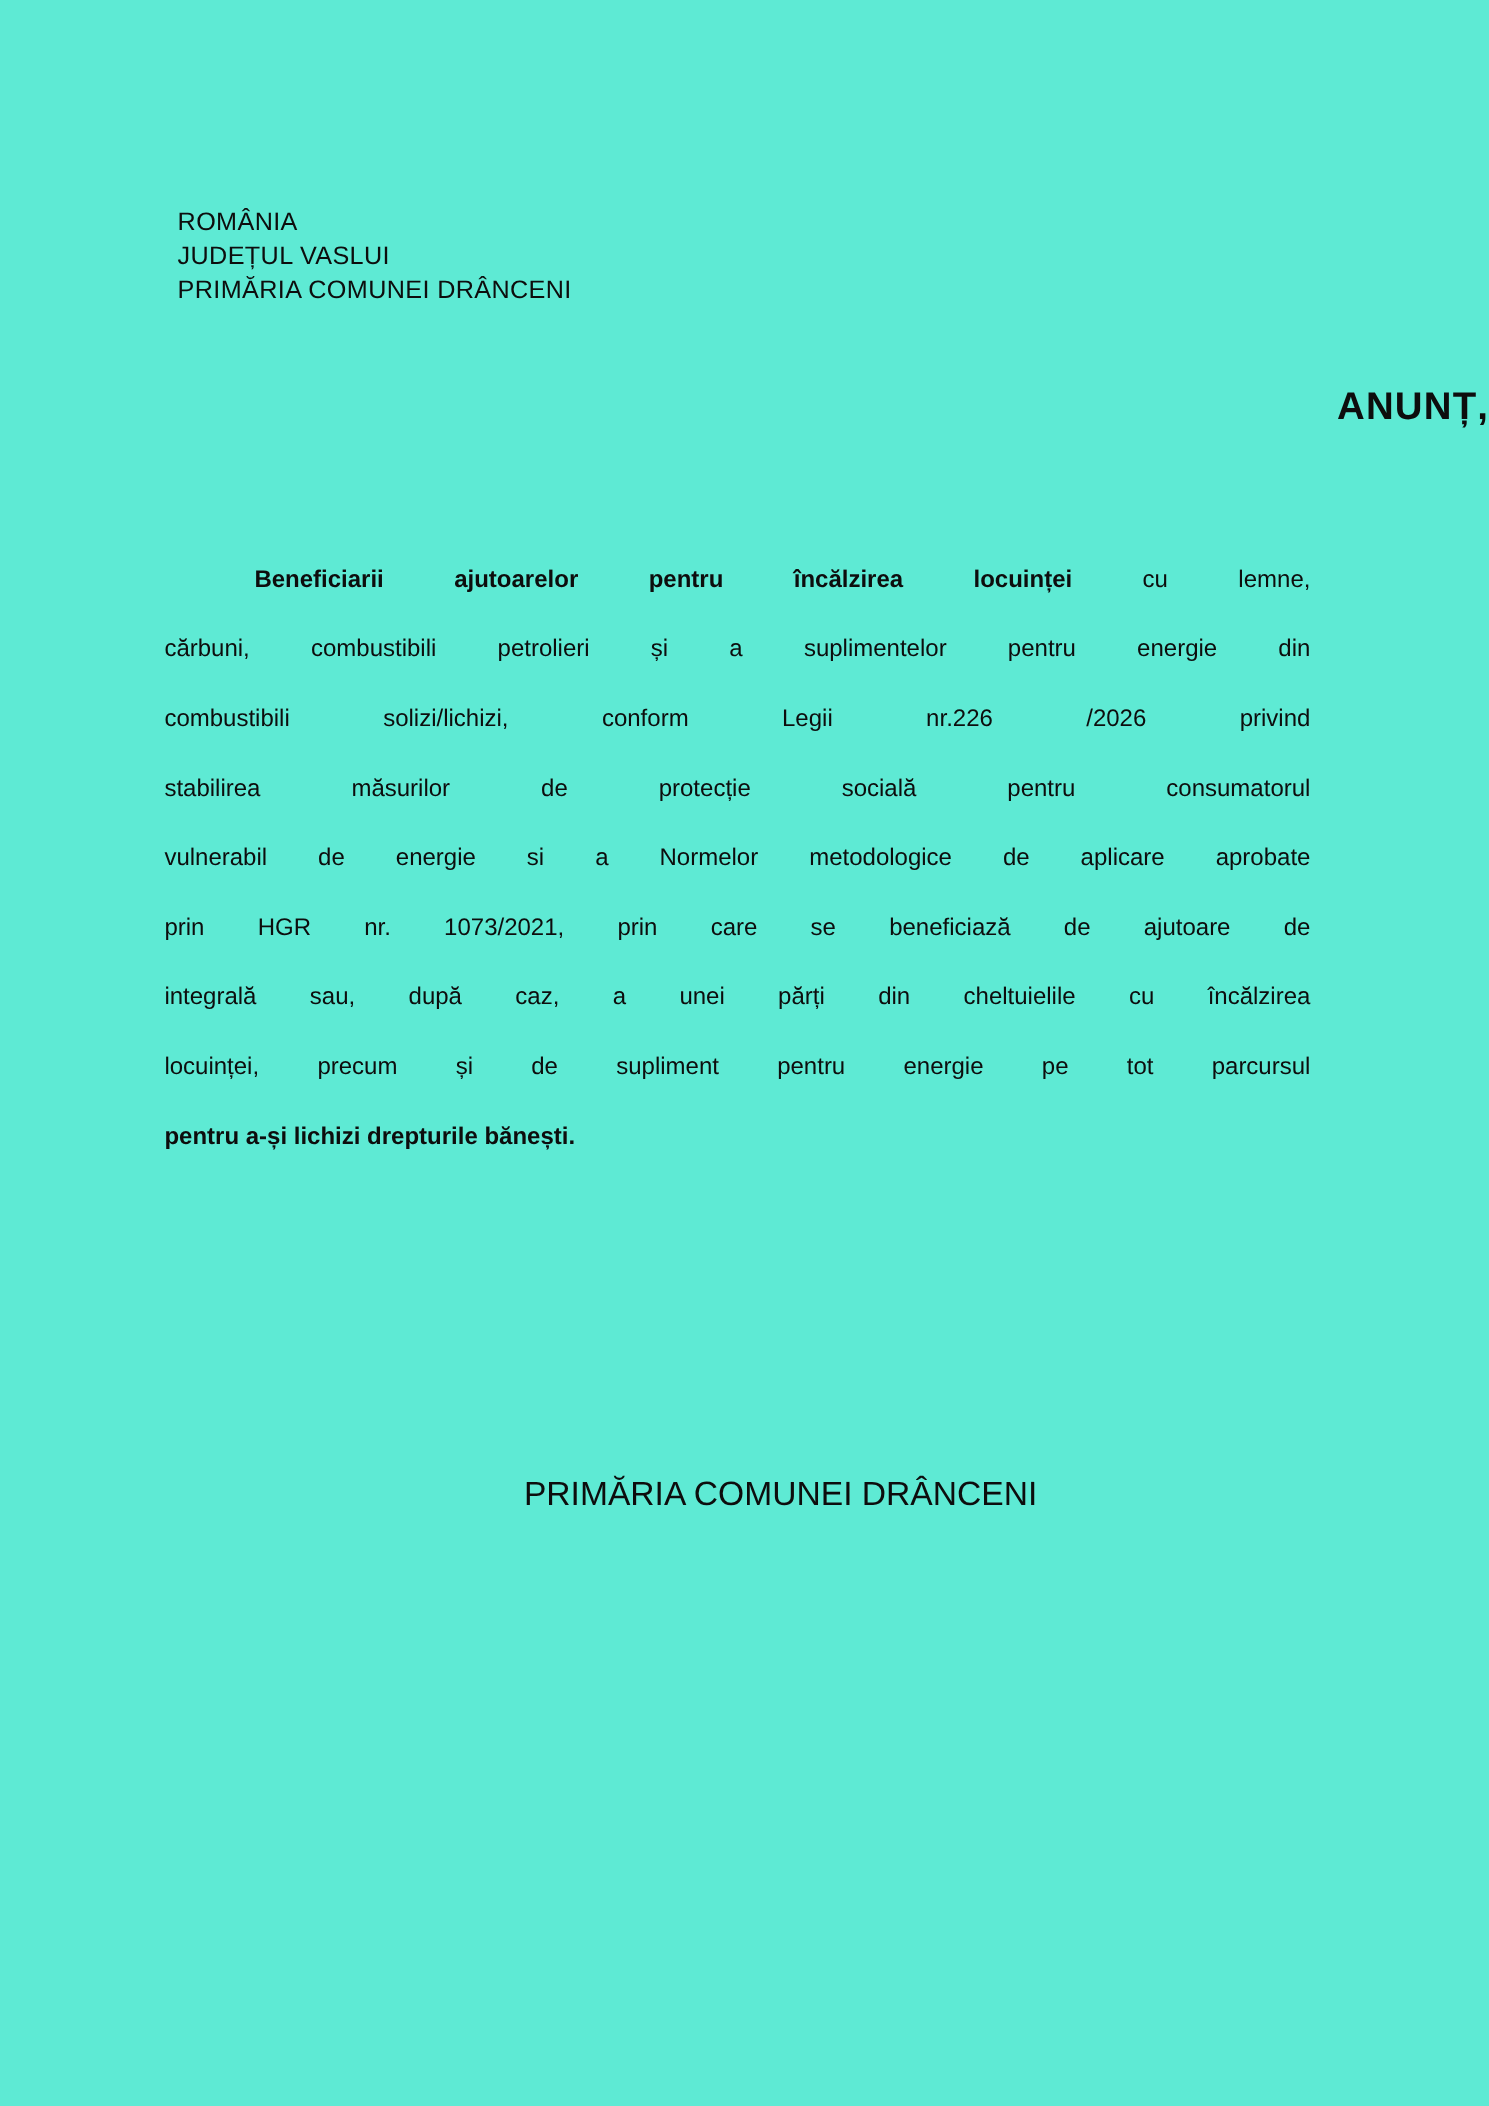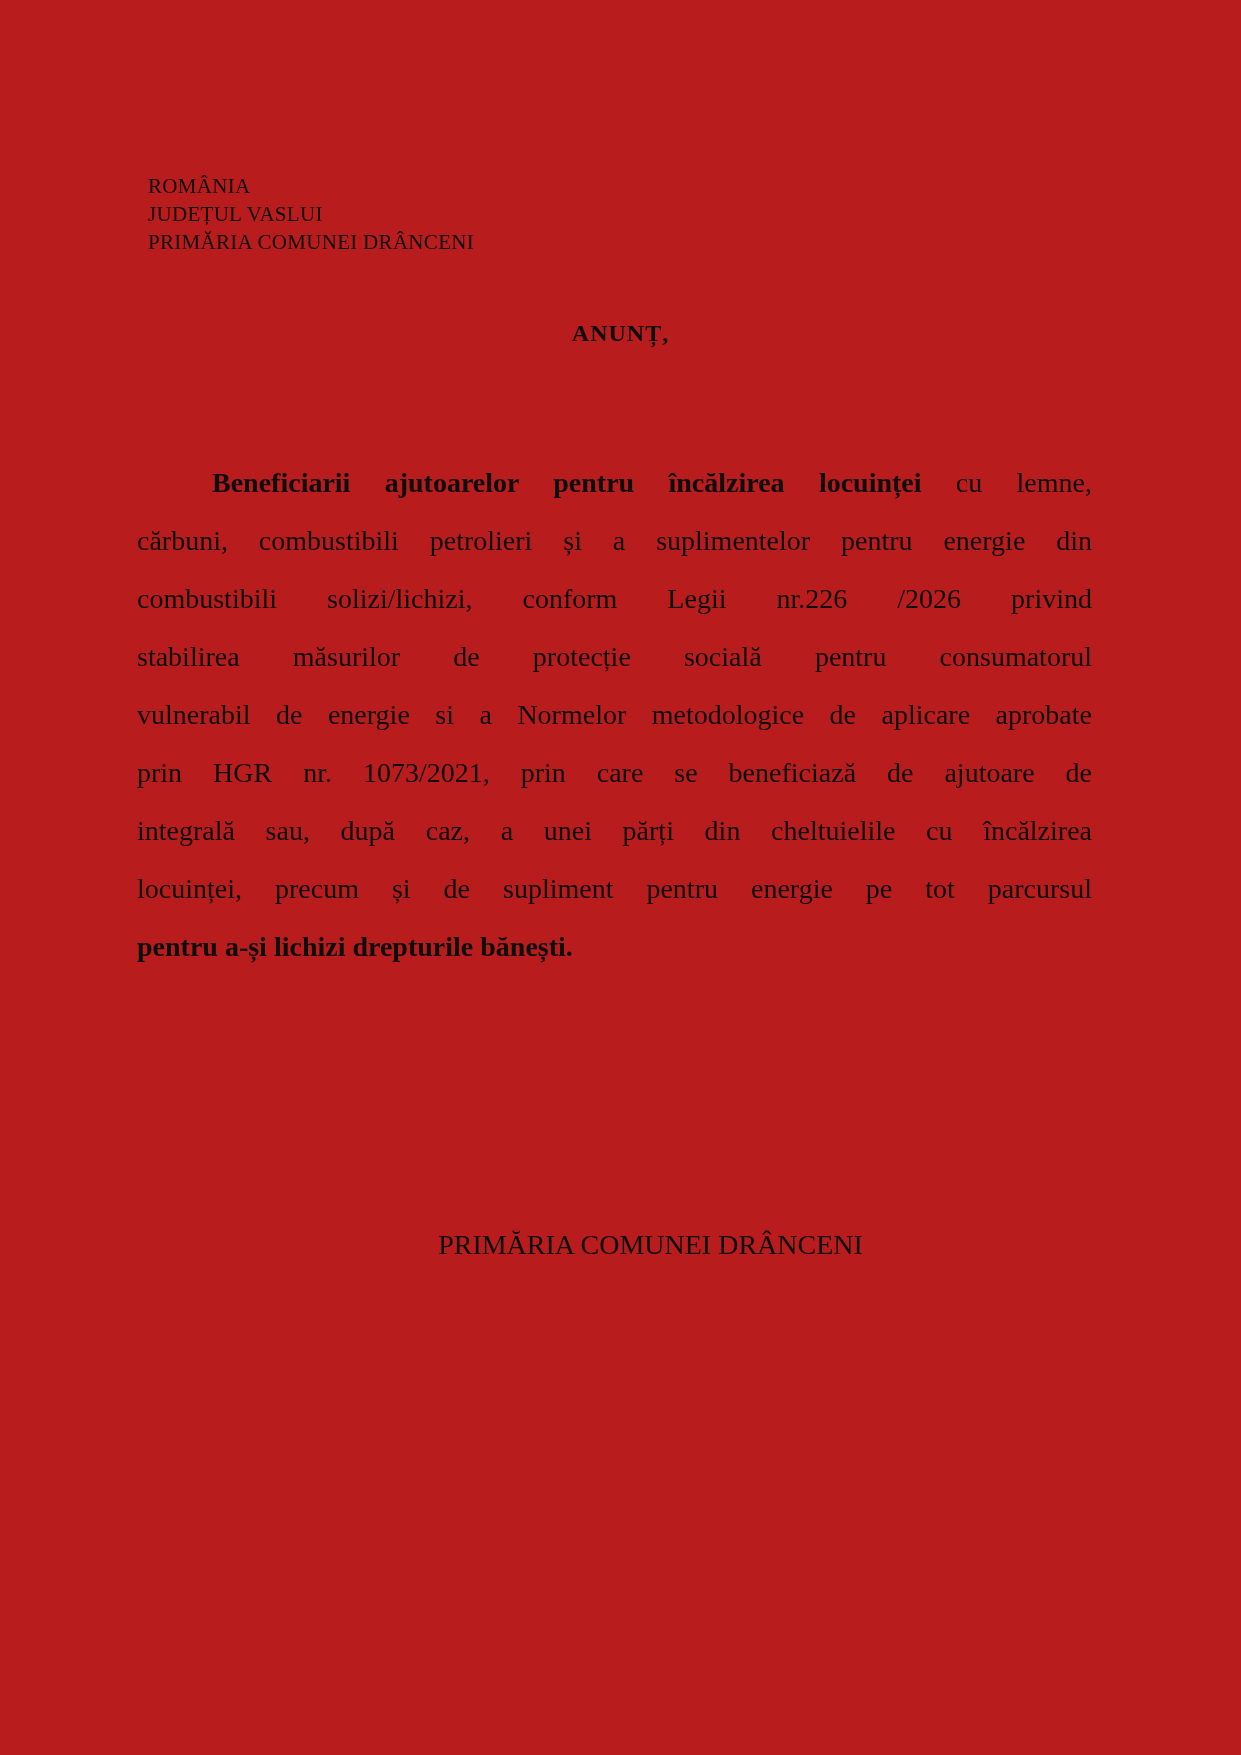--- a/index.html
+++ b/index.html
@@ -5,50 +5,50 @@
   html, body {
     margin: 0;
     padding: 0;
     background: #e8e8e8;
   }
   .page {
     position: relative;
     width: 1241px;
     height: 1755px;
     margin: 0 auto;
-    background: #b91c1c;
+    background: #5eead4;
     color: #0d0d0d;
-    font-family: Liberation Serif, serif;
+    font-family: Liberation Sans, sans-serif;
     overflow: hidden;
   }
   .letterhead {
     position: absolute;
     left: 148px;
     top: 172px;
     font-size: 21px;
     line-height: 28px;
     letter-spacing: 0.3px;
     white-space: nowrap;
   }
   .doc-title {
     position: absolute;
     left: 0;
     top: 320px;
     width: 100%;
-    text-align: center;
-    font-size: 24px;
+    text-align: right;
+    font-size: 32px;
     font-weight: bold;
     letter-spacing: 1px;
   }
   .body-text {
     position: absolute;
     left: 137px;
     top: 454px;
     width: 955px;
-    font-size: 28px;
+    font-size: 20px;
     line-height: 58px;
   }
   .line {
     text-align: justify;
   }
   .line.just {
     text-align-last: justify;
   }
   .line.indent {
     text-indent: 75px;

